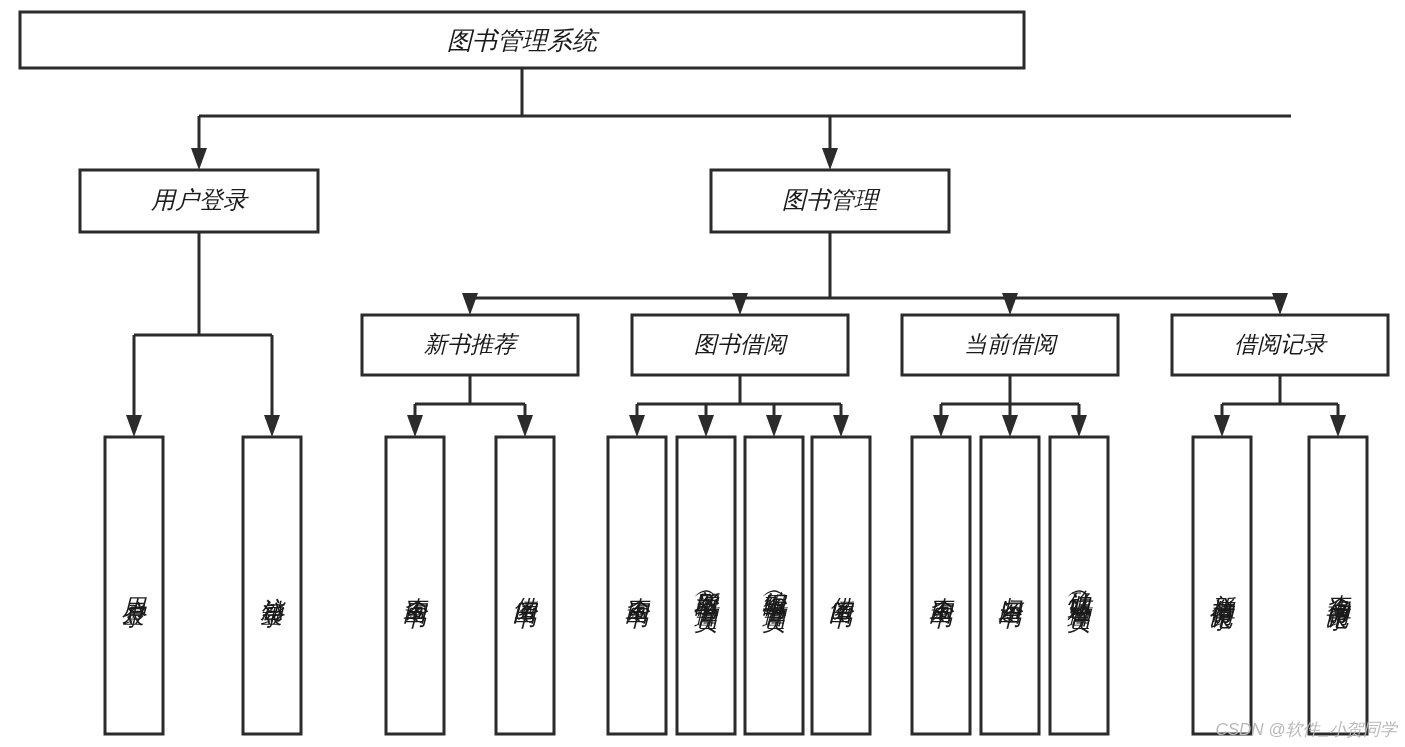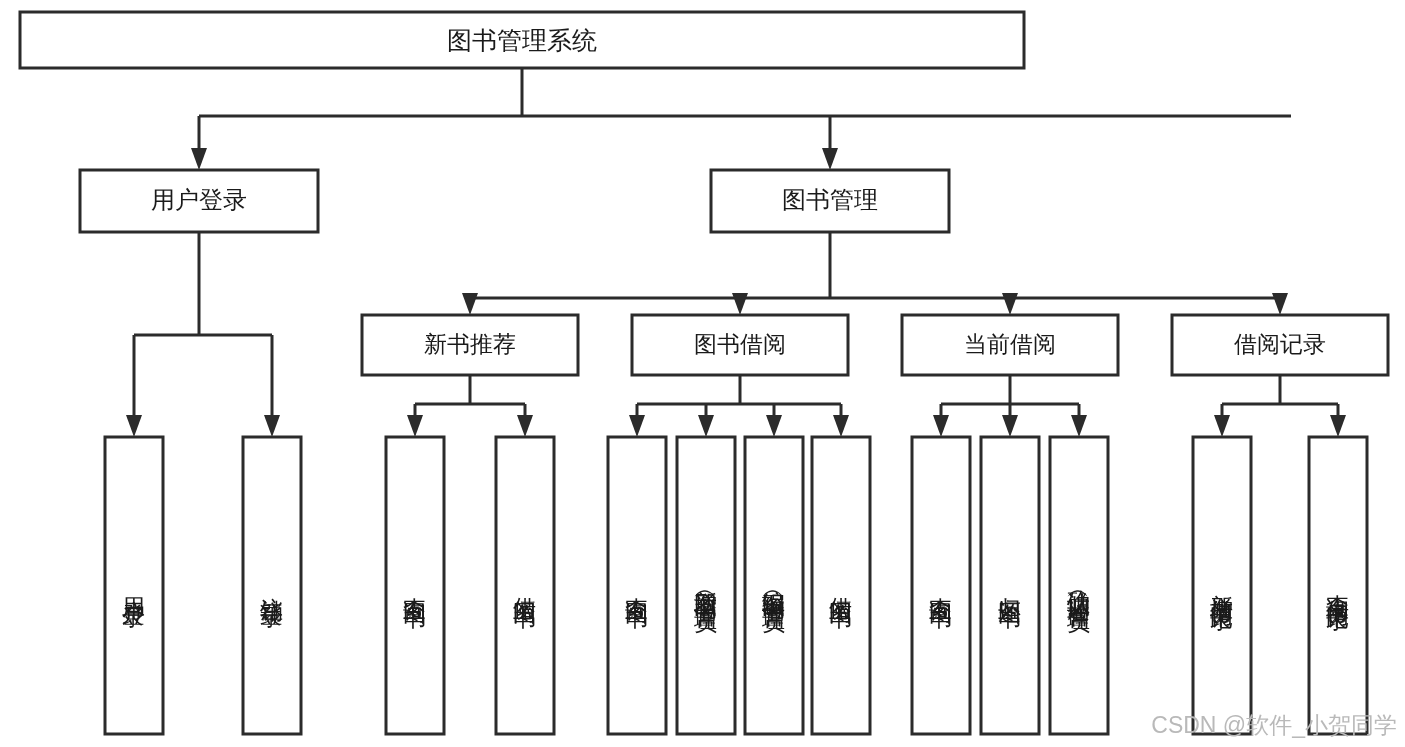--- a/index.html
+++ b/index.html
@@ -11,20 +11,21 @@
     width: 1405px;
     height: 747px;
     font-family: "Liberation Sans", "DejaVu Sans", sans-serif;
     overflow: hidden;
   }
   #diagram-root {
     position: relative;
     width: 1405px;
     height: 747px;
     background: #ffffff;
+    font-style: italic;
   }
   svg.flow {
     position: absolute;
     left: 0;
     top: 0;
     width: 1405px;
     height: 747px;
   }
   .node-rect {
     fill: #ffffff;
@@ -57,21 +58,21 @@
   }
   .arrow-head {
     fill: #2b2b2b;
     stroke: none;
   }
   .watermark {
     position: absolute;
     right: 8px;
     bottom: 6px;
     font-family: "Liberation Sans", "DejaVu Sans", sans-serif;
-    font-size: 23px;
+    font-size: 17px;
     color: #b9b9b9;
     white-space: nowrap;
     pointer-events: none;
   }
 </style>
 </head>
 <body>
 
 <div id="diagram-root">
 

